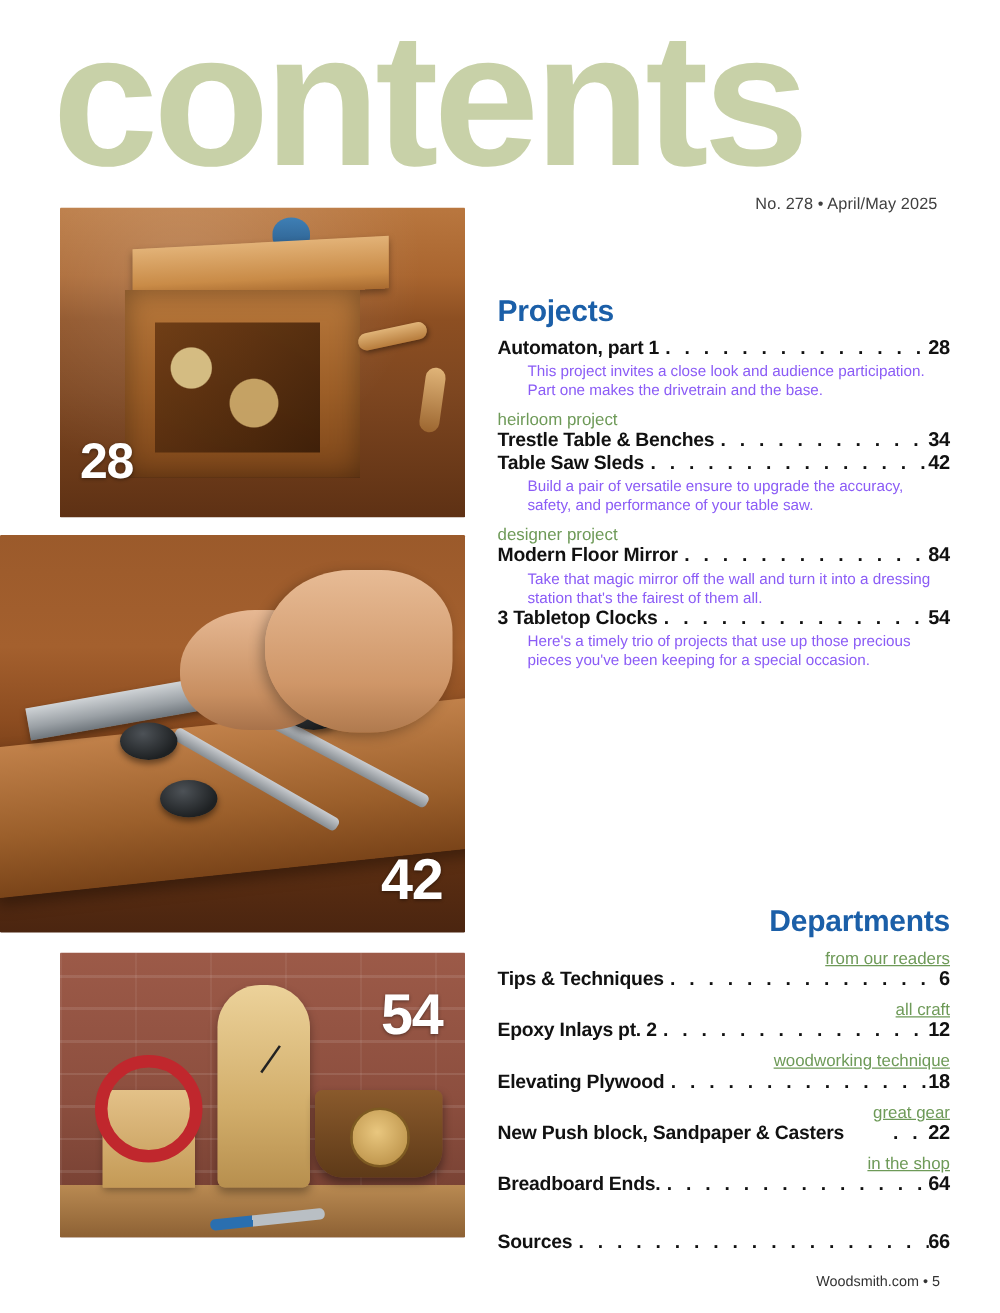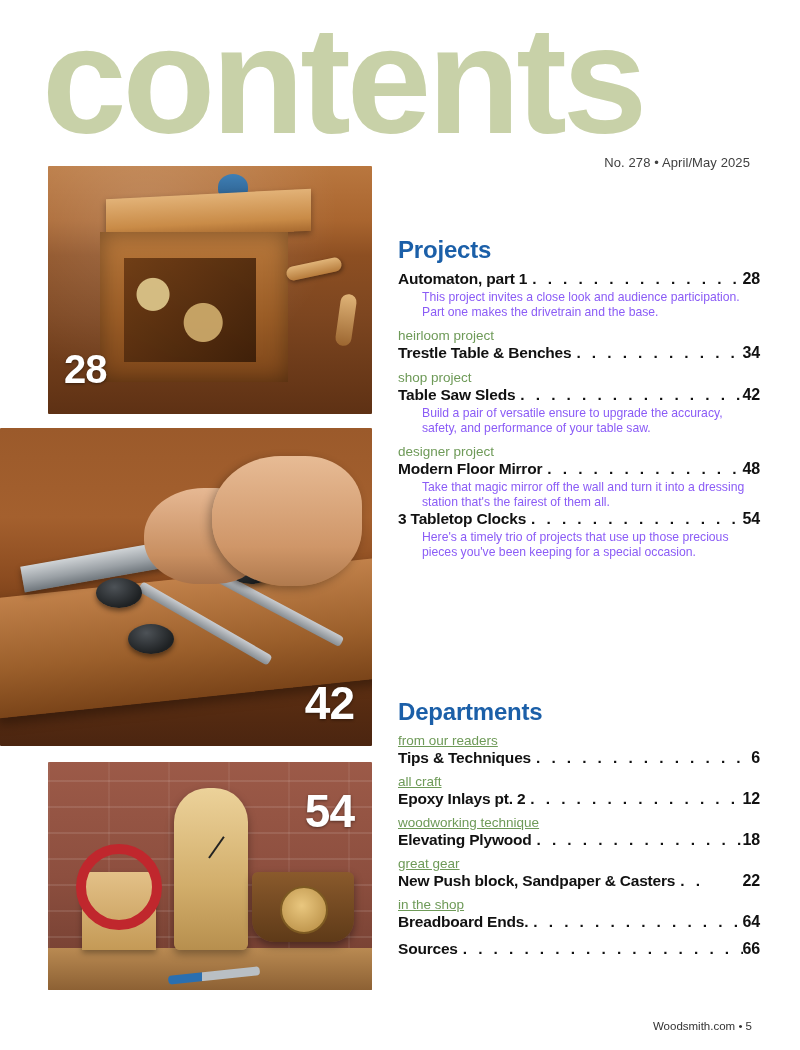--- a/index.html
+++ b/index.html
@@ -266,26 +266,26 @@
 
   .blurb {
     margin: 2px 0 0 24px;
     font-size: 12.2px;
     line-height: 15px;
     color: #8b5cf6;
     max-width: 330px;
   }
 
   #projects { top: 236px; }
-  #departments { top: 698px; }
+  #departments { top: 724px; text-align: right; }
 
   .dept-entry { margin-bottom: 2px; }
   .dept-entry .kicker { margin-top: 7px; text-decoration: underline; }
 
-  .sources-row { margin-top: 9px; }
+  .sources-row { margin-top: 28px; }
 
   .footer {
     position: absolute;
     right: 48px;
     bottom: 18px;
     font-size: 11.5px;
     color: #333;
   }
 </style>
 </head>
@@ -350,35 +350,34 @@
     <div class="entry">
       <div class="kicker">heirloom project</div>
       <div class="entry-line">
         <span class="entry-title">Trestle Table &amp; Benches</span>
         <span class="dots">. . . . . . . . . . . . . . . . . . . . . . . . . . . .</span>
         <span class="pg">34</span>
       </div>
     </div>
 
     <div class="entry">
-      <div class="kicker">shop project</div>
       <div class="entry-line">
         <span class="entry-title">Table Saw Sleds</span>
         <span class="dots">. . . . . . . . . . . . . . . . . . . . . . . . . . . .</span>
         <span class="pg">42</span>
       </div>
       <div class="blurb">Build a pair of versatile ensure to upgrade the accuracy, safety, and performance of your table saw.</div>
     </div>
 
     <div class="entry">
       <div class="kicker">designer project</div>
       <div class="entry-line">
         <span class="entry-title">Modern Floor Mirror</span>
         <span class="dots">. . . . . . . . . . . . . . . . . . . . . . . . . . . .</span>
-        <span class="pg">48</span>
+        <span class="pg">84</span>
       </div>
       <div class="blurb">Take that magic mirror off the wall and turn it into a dressing station that's the fairest of them all.</div>
     </div>
 
     <div class="entry">
       <div class="entry-line">
         <span class="entry-title">3 Tabletop Clocks</span>
         <span class="dots">. . . . . . . . . . . . . . . . . . . . . . . . . . . .</span>
         <span class="pg">54</span>
       </div>

